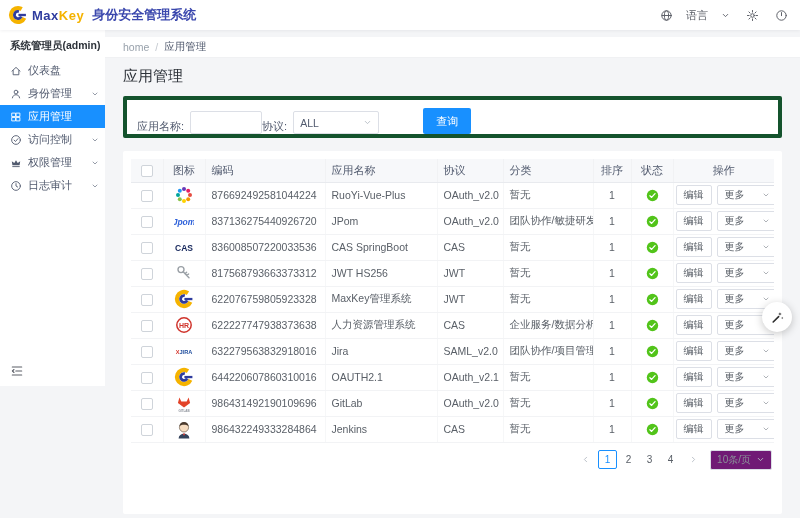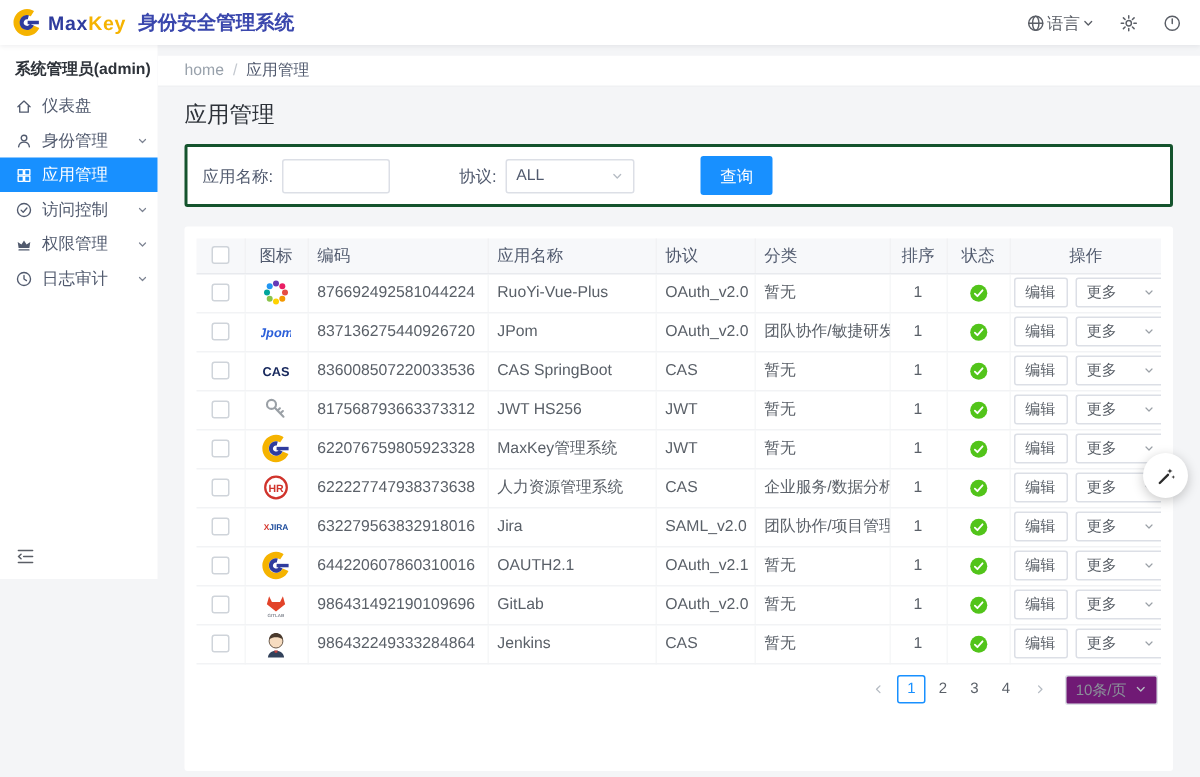--- a/index.html
+++ b/index.html
@@ -9,21 +9,21 @@
   
   .hdr { position:absolute; top:0; left:0; width:800px; height:30px; background:#fff;
     box-shadow:0 1px 3px rgba(0,21,41,.06); display:flex; align-items:center;
     justify-content:space-between; padding:0 12px 0 8px; z-index:30; }
   .brand { display:flex; align-items:center; gap:4px; }
   .logo { width:20px; height:20px; display:inline-flex; }
   .brand-max { font-weight:bold; font-size:13px; color:#2f3c9e; letter-spacing:.5px; }
   .brand-key { font-weight:bold; font-size:13px; color:#f5b300; letter-spacing:.5px; }
   .brand-sub { font-weight:bold; font-size:13px; color:#3a47ad; margin-left:4px; }
   .hdr-right { display:flex; align-items:center; gap:16px; }
-  .hdr-item { display:inline-flex; align-items:center; gap:1px; color:#5a5e66;
+  .hdr-item { display:inline-flex; align-items:center; gap:13px; color:#5a5e66;
     font-size:11px; cursor:pointer; }
   .hicon { width:13px; height:13px; display:inline-flex; color:#5a5e66; }
   .hicon.sm { width:9px; height:9px; }
 
   
   .side { position:absolute; left:0; top:30px; width:105px; height:356px; background:#fff; z-index:20; }
   .side-user { padding:9px 10px 6px; font-size:10.5px; font-weight:bold; color:#2d3239; white-space:nowrap; }
   .side-item { height:23px; display:flex; align-items:center; padding:0 6px 0 10px;
     font-size:11px; color:#515a6e; cursor:pointer; white-space:nowrap;justify-content:flex-end; }
   .side-item.active { background:#1890ff; color:#fff; }
@@ -34,24 +34,24 @@
 
   
   .main { position:absolute; left:105px; top:37px; width:695px; height:488px; overflow:hidden; }
   .crumb { height:21px; background:#fff; display:flex; align-items:center; gap:6px;
     padding:0 18px; font-size:10.5px; border-bottom:1px solid #f0f1f3; }
   .crumb-home { color:#98a1ab; cursor:pointer; }
   .crumb-sep { color:#c3c8cf; }
   .crumb-cur { color:#515a6e; }
   .page-title { margin:9px 18px 0; font-size:15px; font-weight:500; color:#2d3239; }
 
-  .filter-card { margin:10px 18px 0; background:#fff; border:2px solid #14532d; border-radius:2px;
-    height:42px; display:flex; align-items:center; padding:0 10px; }
+  .filter-card { margin:10px 18px 0; background:#fff; border:4px solid #14532d; border-radius:2px;
+    height:42px; display:flex; align-items:flex-end; padding:0 10px; }
   .f-label { font-size:11px; color:#515a6e; margin-right:6px; }
-  .f-label.l2 { margin-left:46px; }
+  .f-label.l2 { }
   .f-input { width:72px; height:23px; border:1px solid #dcdfe6; border-radius:2px;
     font-size:11px; padding:0 6px; outline:none; background:#fff; }
   .f-select { width:86px; height:23px; border:1px solid #dcdfe6; border-radius:2px; background:#fff;
     display:inline-flex; align-items:center; justify-content:space-between; padding:0 6px;
     font-size:10.5px; color:#515a6e; cursor:pointer; }
   .sel-caret { width:9px; height:9px; display:inline-flex; color:#b6bcc4; }
   .btn { height:24px; padding:0 13px; border:none; border-radius:2px; color:#fff;
     font-size:11px; cursor:pointer; font-family:inherit; }
   .btn-primary { background:#1890ff; }
   .btn-danger { background:#f9544f; }

